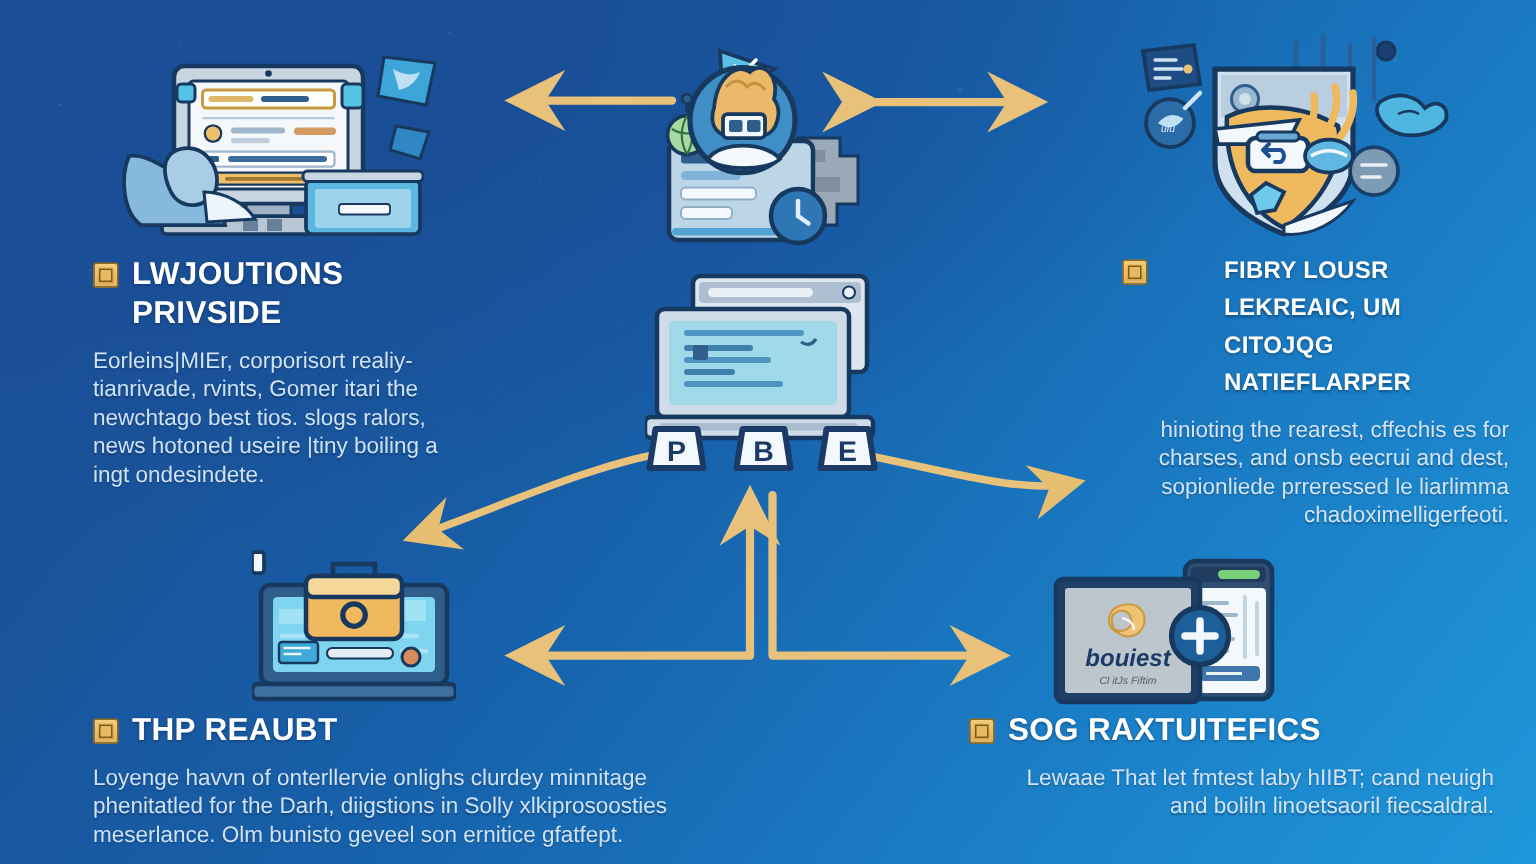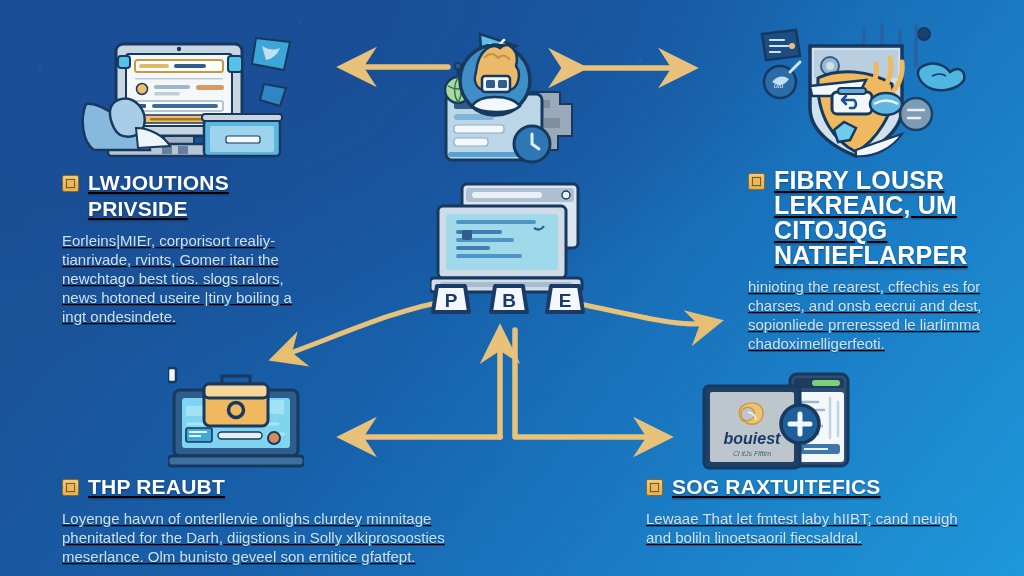--- a/index.html
+++ b/index.html
@@ -33,21 +33,21 @@
       radial-gradient(2.5px 2.5px at 640px 60px, rgba(150,200,245,.35), rgba(0,0,0,0) 70%),
       radial-gradient(1.5px 1.5px at 700px 140px, rgba(150,200,245,.30), rgba(0,0,0,0) 70%),
       radial-gradient(2px 2px at 930px 40px, rgba(150,200,245,.30), rgba(0,0,0,0) 70%),
       radial-gradient(1.5px 1.5px at 860px 300px, rgba(160,210,250,.30), rgba(0,0,0,0) 70%),
       radial-gradient(1.5px 1.5px at 520px 330px, rgba(160,210,250,.28), rgba(0,0,0,0) 70%);
   }
   .layer { position: absolute; inset: 0; }
   svg.layer { overflow: visible; }
 
   
-  .block { position: absolute; text-decoration: underline; }
+  .block { position: absolute; }
   .head-row { display: flex; align-items: flex-start; gap: 9px; }
   .marker {
     flex: 0 0 auto;
     width: 15px; height: 15px;
     margin-top: 5px;
     border-radius: 2px;
     background: linear-gradient(#f2c161, #d9a23f);
     border: 1px solid #8d6a1f;
     box-shadow: inset 0 0 0 2px rgba(255,255,255,.18);
     position: relative;
@@ -61,30 +61,30 @@
   }
   .title {
     color: #ffffff;
     font-weight: bold;
     font-size: 21px;
     line-height: 26px;
     letter-spacing: .2px;
     text-shadow: 0 1px 2px rgba(0,20,50,.45);
     white-space: pre-line;
   }
-  .title.sm { font-size: 25px; line-height: 25px; }
+  .title.sm { font-size: 16px; line-height: 25px; margin-left: 42px; }
   .body {
     margin-top: 9px;
     color: #cfe2f4;
     font-size: 15px;
     line-height: 19px;
     white-space: pre-line;
     text-shadow: 0 1px 1px rgba(0,20,50,.35);
   }
-  .body.right { color: #d2e4f5; }
+  .body.right { color: #d2e4f5; text-align: right; }
 
   #b-topleft   { left: 62px;  top: 170px; width: 260px; }
   #b-topright  { left: 748px; top: 168px; width: 258px; }
   #b-botleft   { left: 62px;  top: 474px; width: 400px; }
   #b-botright  { left: 646px; top: 474px; width: 350px; }
 
   
   .art { position: absolute; font-style: italic; }
   #art-topleft  { left: 78px;  top: 36px;  width: 232px; height: 130px; }
   #art-center   { left: 432px; top: 32px;  width: 152px; height: 140px; }

